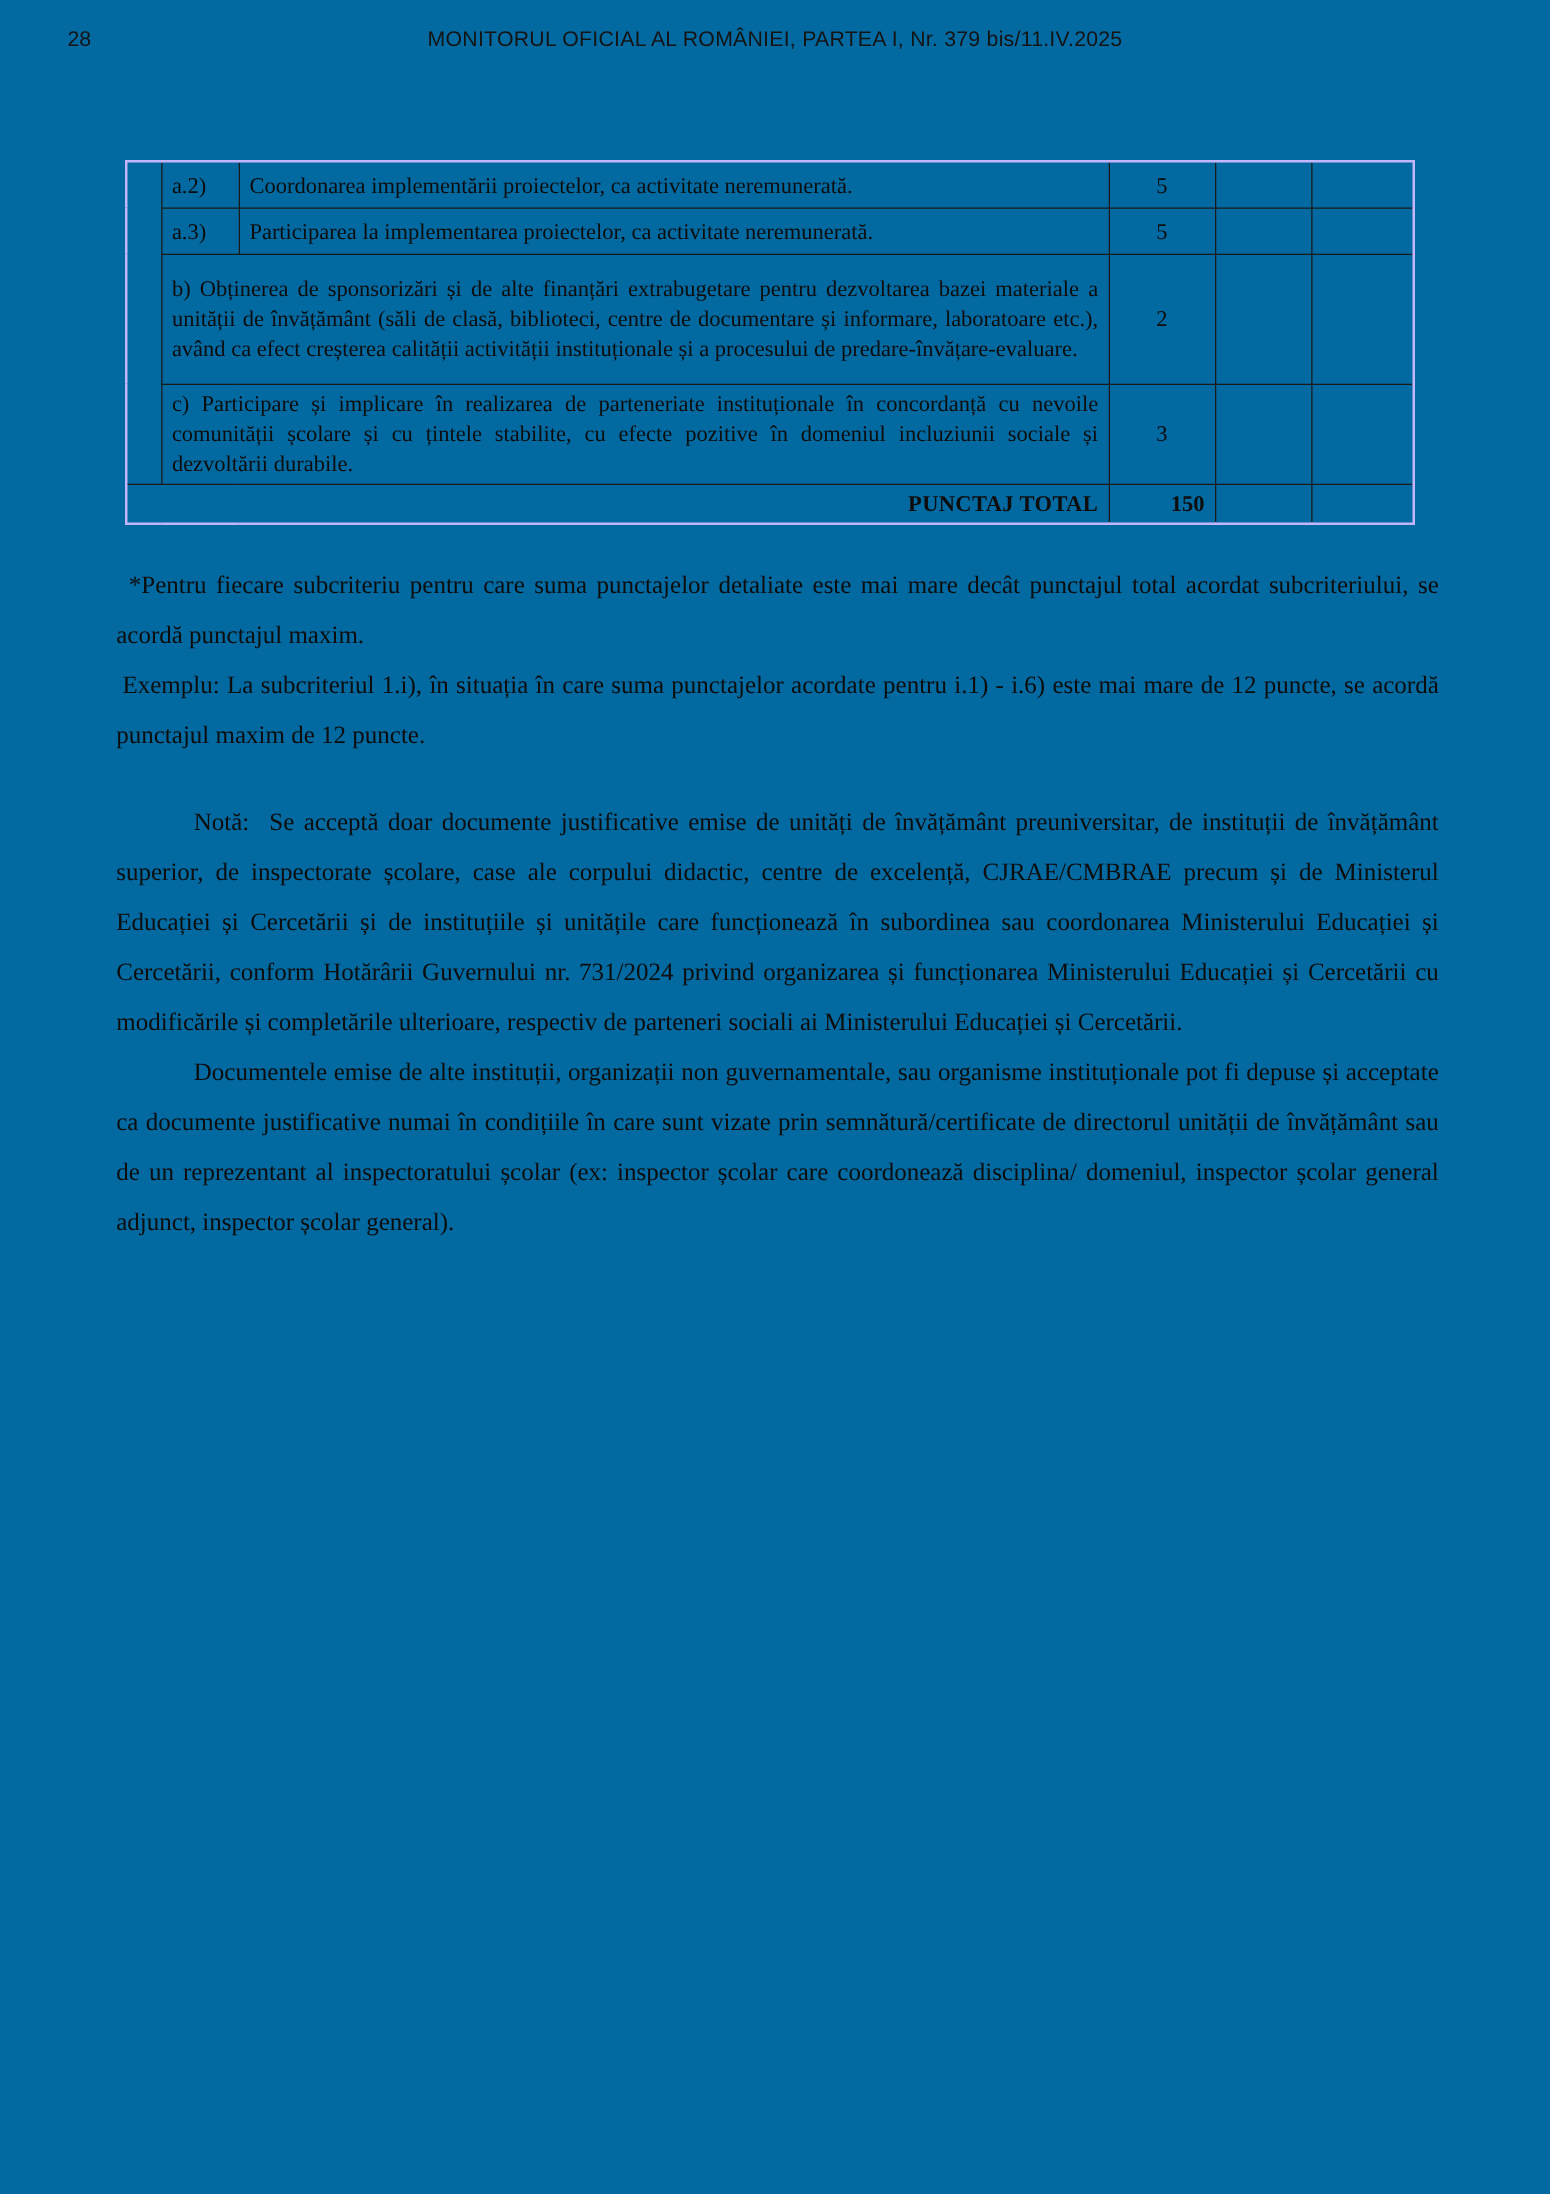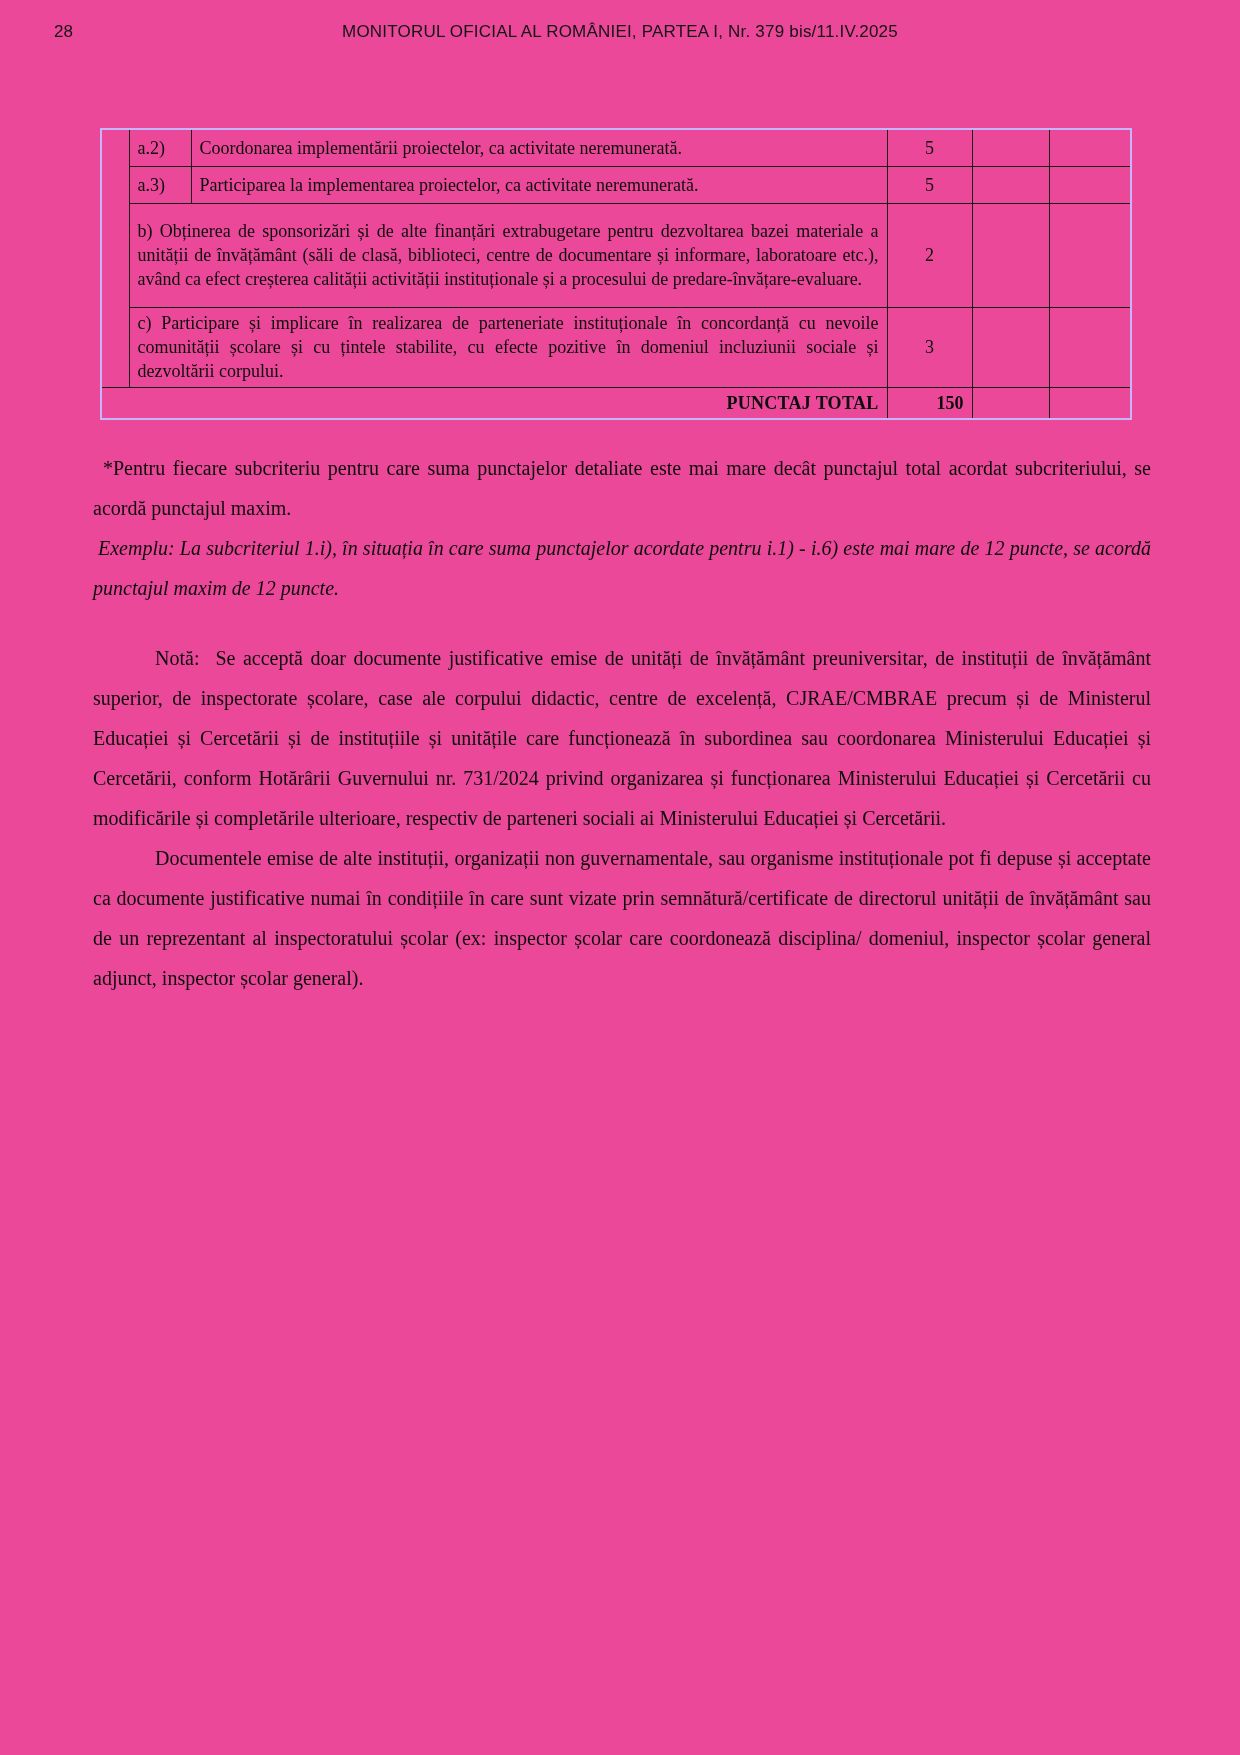--- a/index.html
+++ b/index.html
@@ -4,21 +4,21 @@
 <style>
   * { margin: 0; padding: 0; box-sizing: border-box; }
   html, body { background: #ffffff; }
   body {
     width: 1240px;
     height: 1755px;
     position: relative;
     font-family: "Liberation Serif", serif;
     color: #111111;
   }
-  .page { width: 1240px; height: 1755px; background: #ec4899; position: relative; }
+  .page { width: 1240px; height: 1755px; background: #0369a1; position: relative; }
 
   
   .page-header {
     position: absolute;
     top: 22px; left: 0; right: 0;
     height: 24px;
     font-family: "Liberation Sans", sans-serif;
     font-size: 17px;
     color: #141414;
   }
@@ -72,21 +72,21 @@
     position: absolute;
     left: 93px; top: 448px;
     width: 1058px;
     font-size: 20px;
     line-height: 40px;
     color: #0d0d0d;
     text-align: justify;
   }
   .note { margin: 0; }
   .note-asterisk { text-indent: 10px; }
-  .note-example { text-indent: 5px; font-style: italic; }
+  .note-example { text-indent: 5px; }
   .note-nota { margin-top: 30px; text-indent: 62px; }
   .nota-label { margin-right: 16px; }
   .note-documents { text-indent: 62px; }
 </style>
 </head>
 <body>
 
 <div class="page">
 
   <div class="page-header">
@@ -119,21 +119,21 @@
         <td class="cell-empty"></td>
         <td class="cell-empty"></td>
       </tr>
       <tr class="row-multi-b">
         <td class="cell-text cell-text-justify" colspan="2">b) Obținerea de sponsorizări și de alte finanțări extrabugetare pentru dezvoltarea bazei materiale a unității de învățământ (săli de clasă, biblioteci, centre de documentare și informare, laboratoare etc.), având ca efect creșterea calității activității instituționale și a procesului de predare-învățare-evaluare.</td>
         <td class="cell-score-top">2</td>
         <td class="cell-empty"></td>
         <td class="cell-empty"></td>
       </tr>
       <tr class="row-multi-c">
-        <td class="cell-text cell-text-justify" colspan="2">c) Participare și implicare în realizarea de parteneriate instituționale în concordanță cu nevoile comunității școlare și cu țintele stabilite, cu efecte pozitive în domeniul incluziunii sociale și dezvoltării corpului.</td>
+        <td class="cell-text cell-text-justify" colspan="2">c) Participare și implicare în realizarea de parteneriate instituționale în concordanță cu nevoile comunității școlare și cu țintele stabilite, cu efecte pozitive în domeniul incluziunii sociale și dezvoltării durabile.</td>
         <td class="cell-score-top">3</td>
         <td class="cell-empty"></td>
         <td class="cell-empty"></td>
       </tr>
       <tr class="total-row">
         <td class="cell-total-label" colspan="3">PUNCTAJ TOTAL</td>
         <td class="cell-total-score">150</td>
         <td class="cell-empty"></td>
         <td class="cell-empty"></td>
       </tr>

